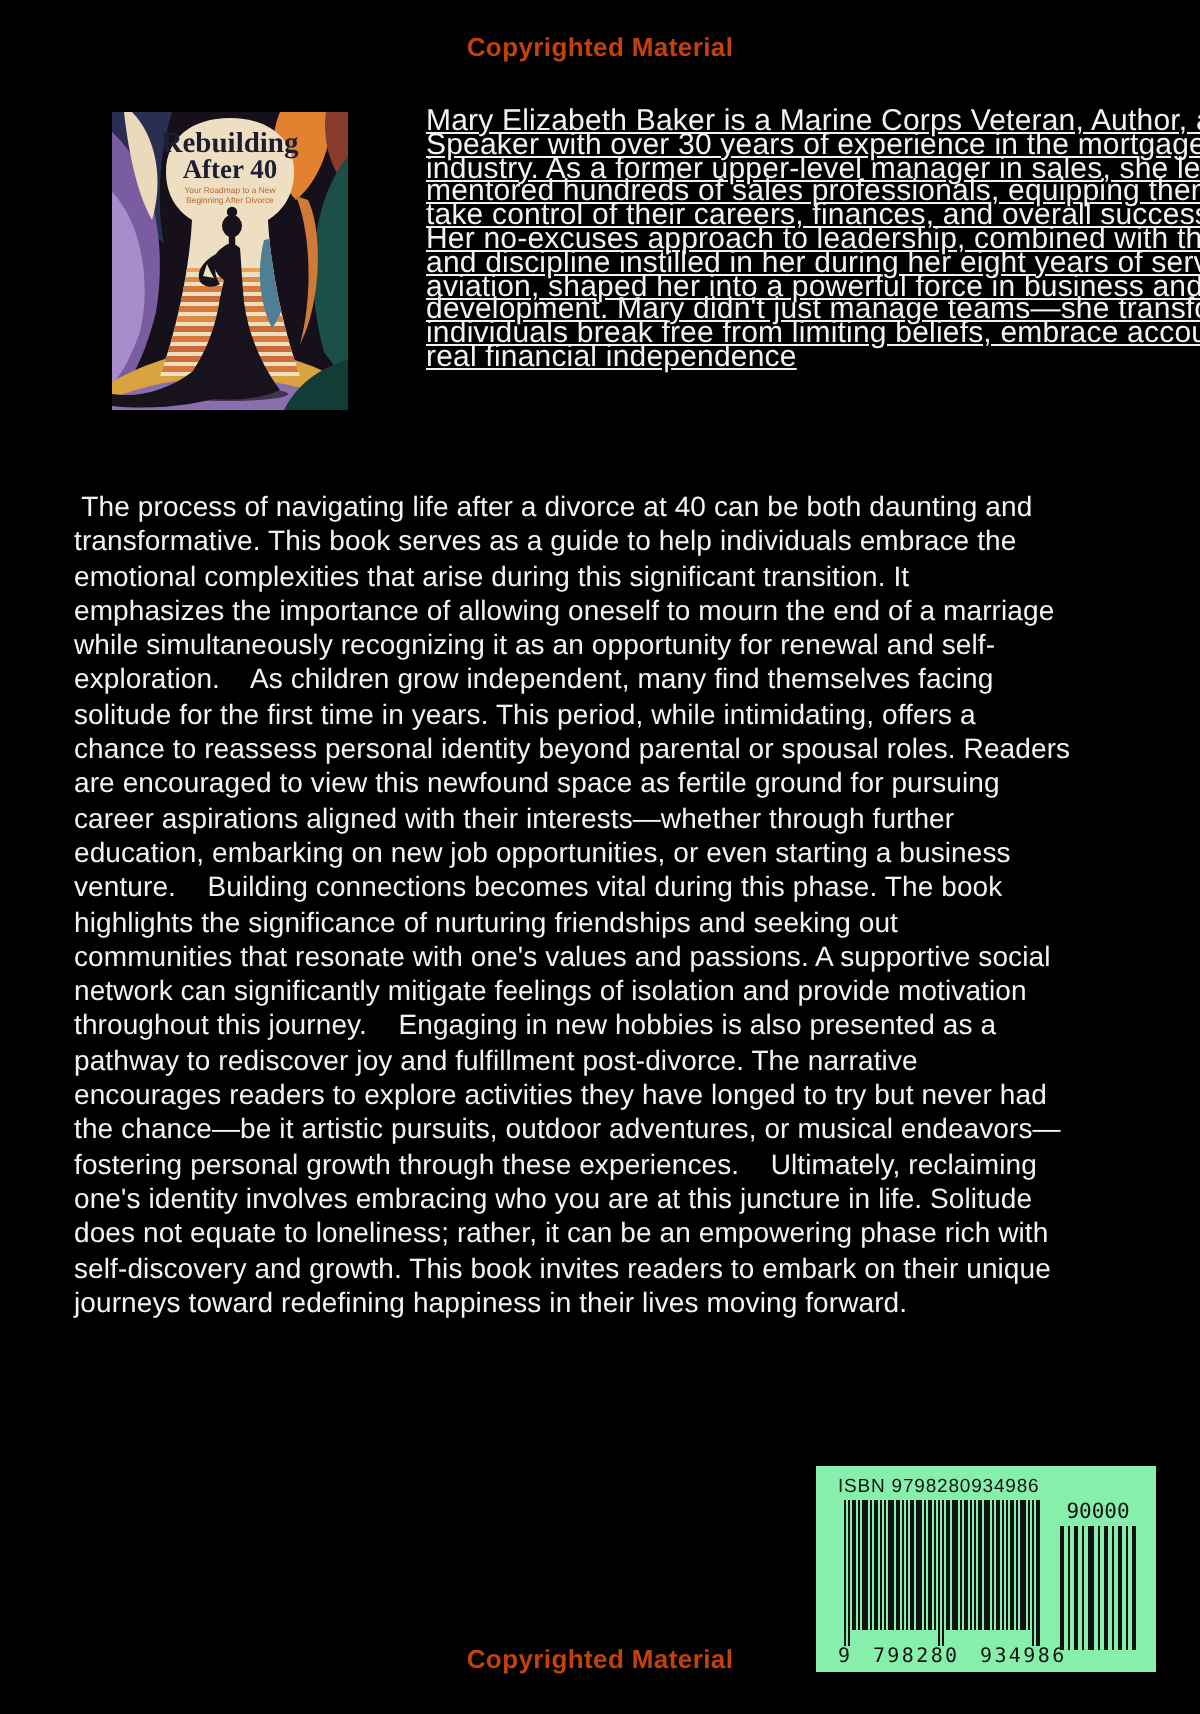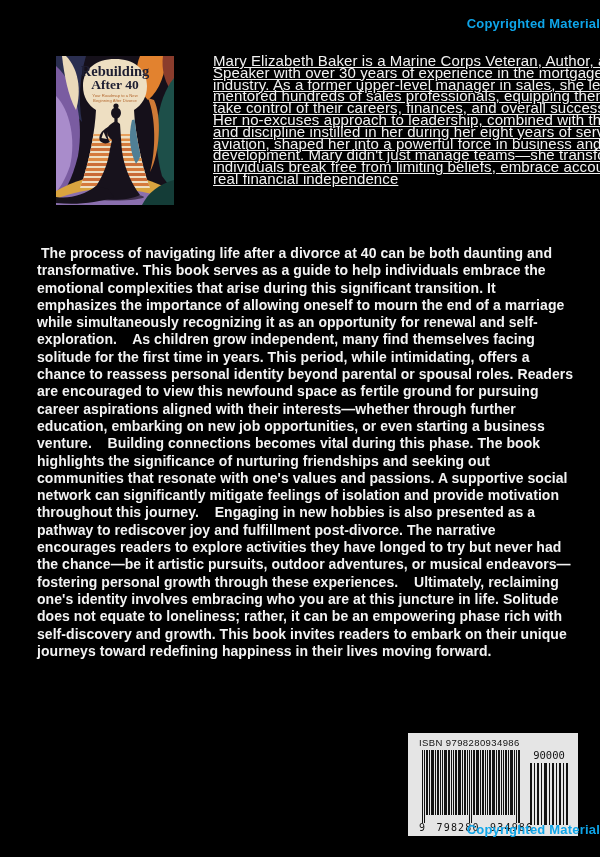--- a/index.html
+++ b/index.html
@@ -6,22 +6,22 @@
   body {
     width: 600px; height: 857px;
     background: #000;
     position: relative;
     overflow: hidden;
     font-family: "Liberation Sans", sans-serif;
   }
   .copyright {
     position: absolute;
     width: 100%;
-    text-align: right;
-    color: #0ea5e9;
+    text-align: center;
+    color: #c2410c;
     font-size: 13px;
     font-weight: 700;
     letter-spacing: 0.2px;
   }
   #top-copyright { top: 16px; }
   #bottom-copyright { top: 822px; }
 
   #cover-thumb {
     position: absolute;
     left: 56px; top: 56px;
@@ -41,28 +41,27 @@
   }
 
   #synopsis {
     position: absolute;
     left: 37px; top: 245px;
     color: #f3f3f3;
     font-size: 14px;
     line-height: 17.3px;
     white-space: pre;
     letter-spacing: 0.05px;
-    font-weight: bold;
   }
 
   #barcode-box {
     position: absolute;
     left: 408px; top: 733px;
     width: 170px; height: 103px;
-    background: #e5e5e5;
+    background: #86efac;
   }
   #barcode-box svg { display: block; }
 </style>
 </head>
 <body>
 
 <div id="top-copyright" class="copyright">Copyrighted Material</div>
 
 <div id="cover-thumb">
   <svg viewBox="0 0 118 149" width="118" height="149">

